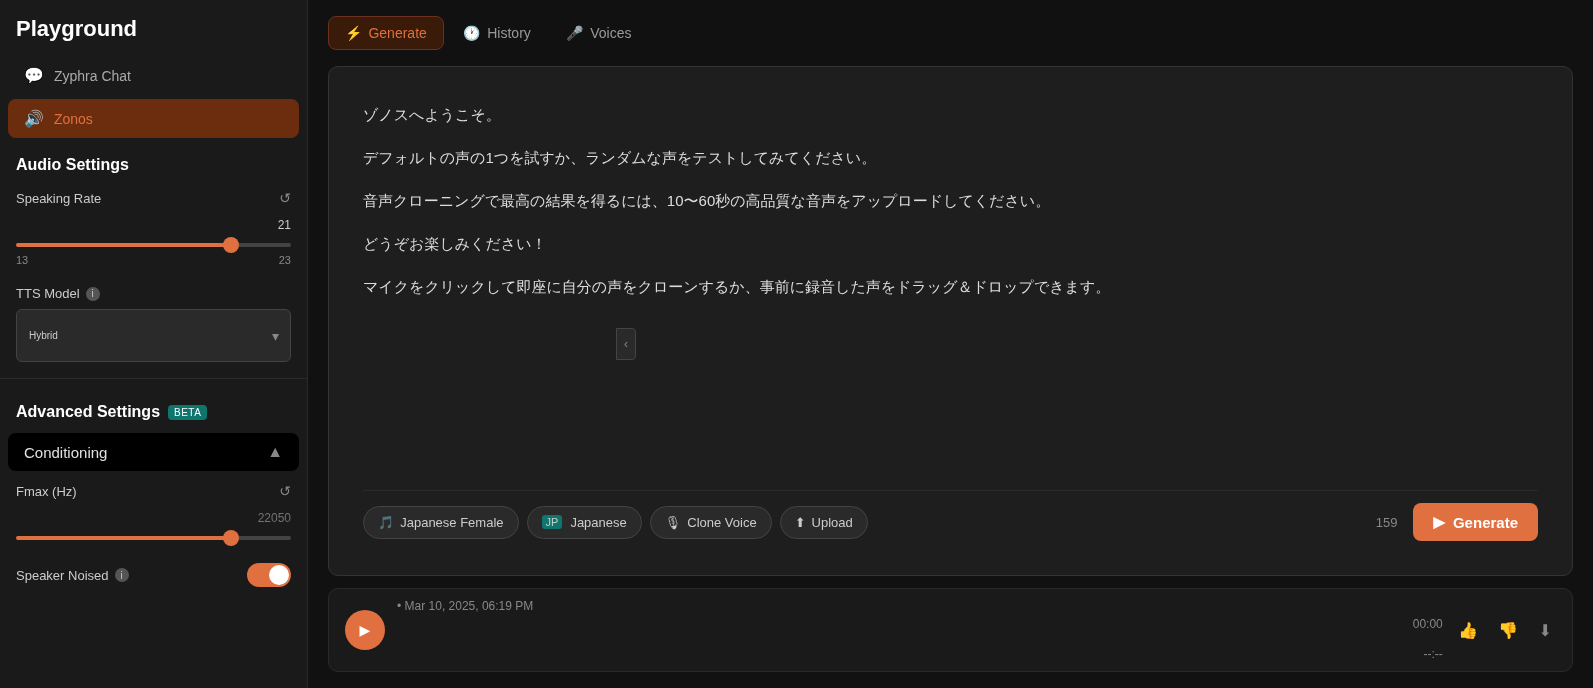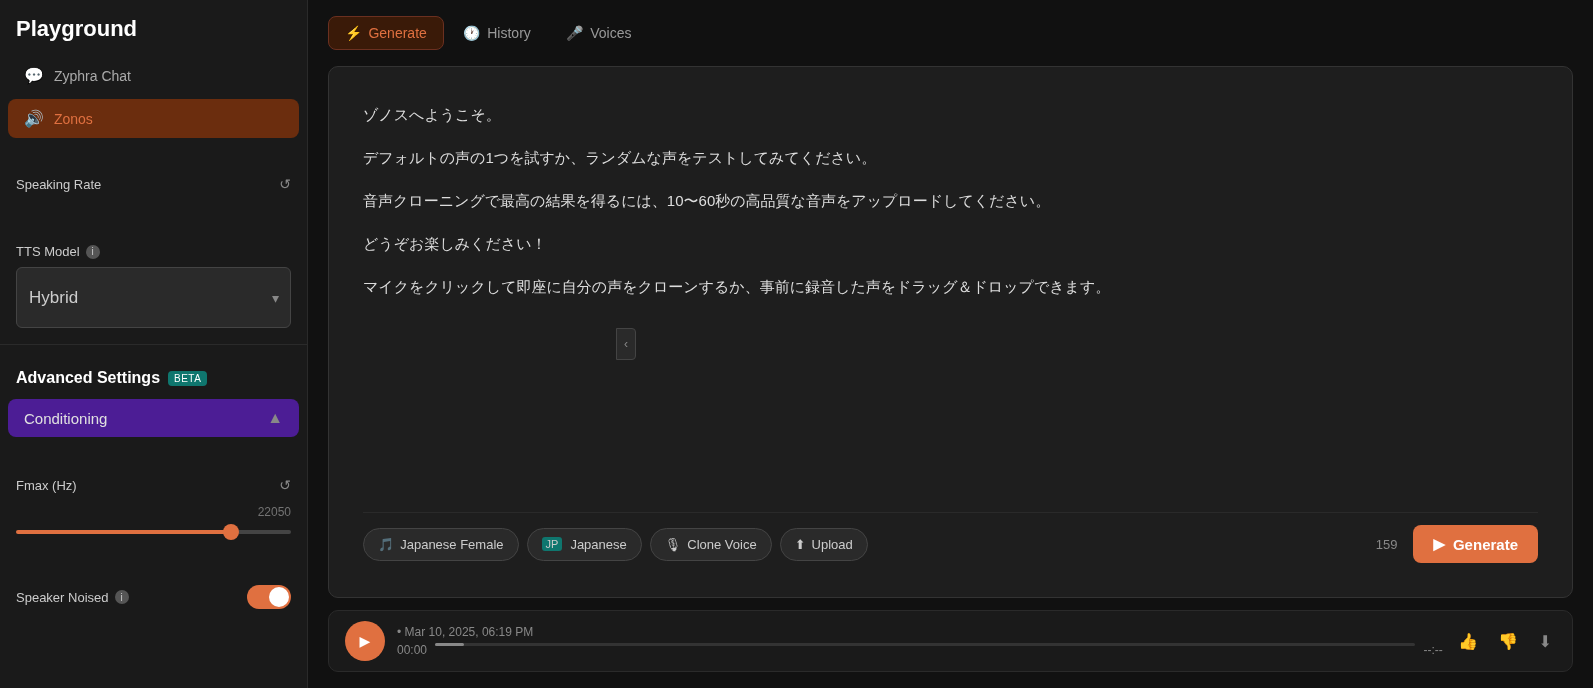--- a/index.html
+++ b/index.html
@@ -55,21 +55,20 @@
 
     .section-title {
       font-size: 16px;
       font-weight: 600;
       color: #fff;
       padding: 16px 16px 8px;
     }
 
     .setting-row {
       padding: 8px 16px;
-      margin-top: 28px;
     }
     .setting-label {
       display: flex;
       justify-content: space-between;
       align-items: center;
       margin-bottom: 8px;
       font-size: 13px;
       color: #ccc;
     }
     .setting-label-text { display: flex; align-items: center; gap: 6px; }
@@ -106,21 +105,21 @@
     .select-wrapper {
       position: relative;
     }
     select {
       width: 100%;
       background: #2a2a2a;
       color: #ccc;
       border: 1px solid #444;
       border-radius: 6px;
       padding: 20px 12px;
-      font-size: 17px;
+      font-size: 10px;
       appearance: none;
       cursor: pointer;
       outline: none;
     }
     .select-arrow {
       position: absolute;
       right: 12px;
       top: 50%;
       transform: translateY(-50%);
       pointer-events: none;
@@ -148,21 +147,21 @@
       font-weight: 600;
       color: #fff;
     }
 
     .conditioning-header {
       display: flex;
       justify-content: space-between;
       align-items: center;
       padding: 10px 16px;
       cursor: pointer;
-      background: #4c1d95;
+      background: #000000;
       margin: 4px 8px;
       border-radius: 8px;
     }
     .conditioning-label {
       font-size: 15px;
       font-weight: 500;
       color: #e0e0e0;
     }
 
     .toggle-switch {
@@ -369,22 +368,23 @@
       gap: 4px;
       flex: 1;
     }
     .audio-date {
       font-size: 12px;
       color: #888;
     }
     .audio-date::before { content: '• '; }
     .audio-progress-wrap {
       display: flex;
-      align-items: flex-start;
+      align-items: flex-end;
       gap: 8px;
+      flex-direction: column;
     }
     .audio-time { font-size: 12px; color: #888; }
     .progress-bar {
       flex: 1;
       height: 3px;
       background: #333;
       border-radius: 2px;
       position: relative;
     }
     .progress-fill {
@@ -438,28 +438,37 @@
   <div class="nav-item">
     <span class="nav-icon">💬</span>
     <span class="nav-label">Zyphra Chat</span>
   </div>
 
   <div class="nav-item active">
     <span class="nav-icon">🔊</span>
     <span class="nav-label">Zonos</span>
   </div>
 
+  <div class="section-title">Audio Settings</div>
 
   <div class="setting-row">
     <div class="setting-label">
       <div class="setting-label-text">
         <span>Speaking Rate</span>
       </div>
       <div style="display:flex;align-items:center;gap:8px">
         <button class="refresh-icon">↺</button>
+      </div>
+    </div>
+    <div class="slider-container">
+      <div style="text-align:right; font-size:12px; color:#ccc; margin-bottom:2px;">21</div>
+      <input type="range" min="13" max="23" value="21" style="background: linear-gradient(to right, rgb(224, 112, 64) 0%, rgb(224, 112, 64) 80%, rgb(68, 68, 68) 80%, rgb(68, 68, 68) 100%);">
+      <div class="slider-range">
+        <span>13</span>
+        <span>23</span>
       </div>
     </div>
   </div>
 
   <div class="setting-row">
     <div class="setting-label">
       <div class="setting-label-text">
         <span>TTS Model</span>
         <span class="info-icon">i</span>
       </div>

